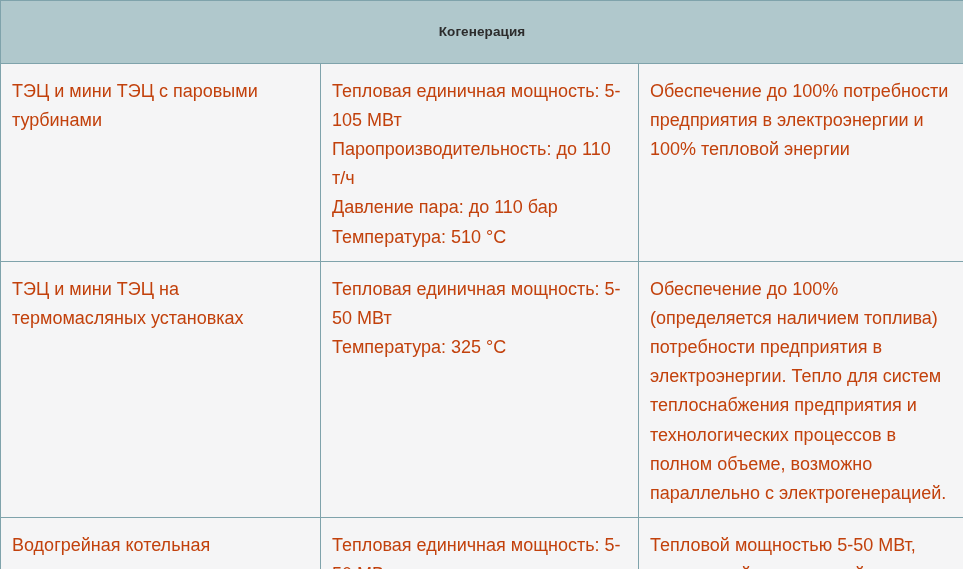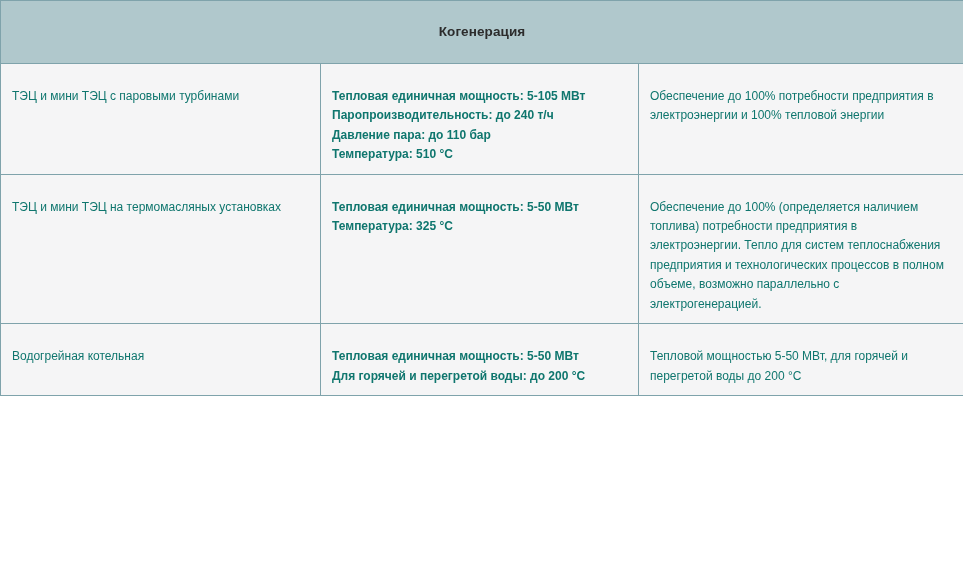--- a/index.html
+++ b/index.html
@@ -22,23 +22,23 @@
   }
 
   .table, .table td {
     border-collapse: collapse;
   }
 
   td {
     border: 1px solid #7fa3ab;
     background: #f5f5f6;
     vertical-align: top;
-    padding: 23px 12px 9px 11px;
-    color: #0f766e;
-    font-size: 12px;
+    padding: 13px 12px 9px 11px;
+    color: #c2410c;
+    font-size: 18px;
     line-height: 1.62;
     box-sizing: border-box;
   }
 
   .section-header td {
     background: #b0c8cc;
     text-align: center;
     vertical-align: middle;
     padding: 20px 8px;
     color: #2c2c2c;
@@ -46,21 +46,20 @@
     font-weight: 600;
     letter-spacing: 0.1px;
   }
 
   .col-name  { width: 320px; }
   .col-spec  { width: 318px; }
   .col-desc  { width: 325px; }
 
   .cell-lines span {
     display: block;
-    font-weight: bold;
   }
   .cell-para {
     display: block;
   }
 </style>
 </head>
 <body>
 
 <table class="table">
   <colgroup>
@@ -69,21 +68,21 @@
     <col class="col-desc">
   </colgroup>
   <tbody>
       <tr class="section-header">
         <td colspan="3">Когенерация</td>
       </tr>
       <tr>
         <td>ТЭЦ и мини ТЭЦ с паровыми турбинами</td>
         <td class="cell-lines">
           <span>Тепловая единичная мощность:  5-105 МВт</span>
-          <span>Паропроизводительность: до 240 т/ч</span>
+          <span>Паропроизводительность: до 110 т/ч</span>
           <span>Давление пара: до 110 бар</span>
           <span>Температура: 510 °C</span>
         </td>
         <td>
           <span class="cell-para">Обеспечение до 100% потребности предприятия в электроэнергии и 100% тепловой энергии</span>
         </td>
       </tr>
       <tr>
         <td>ТЭЦ и мини ТЭЦ на термомасляных установках</td>
         <td class="cell-lines">

